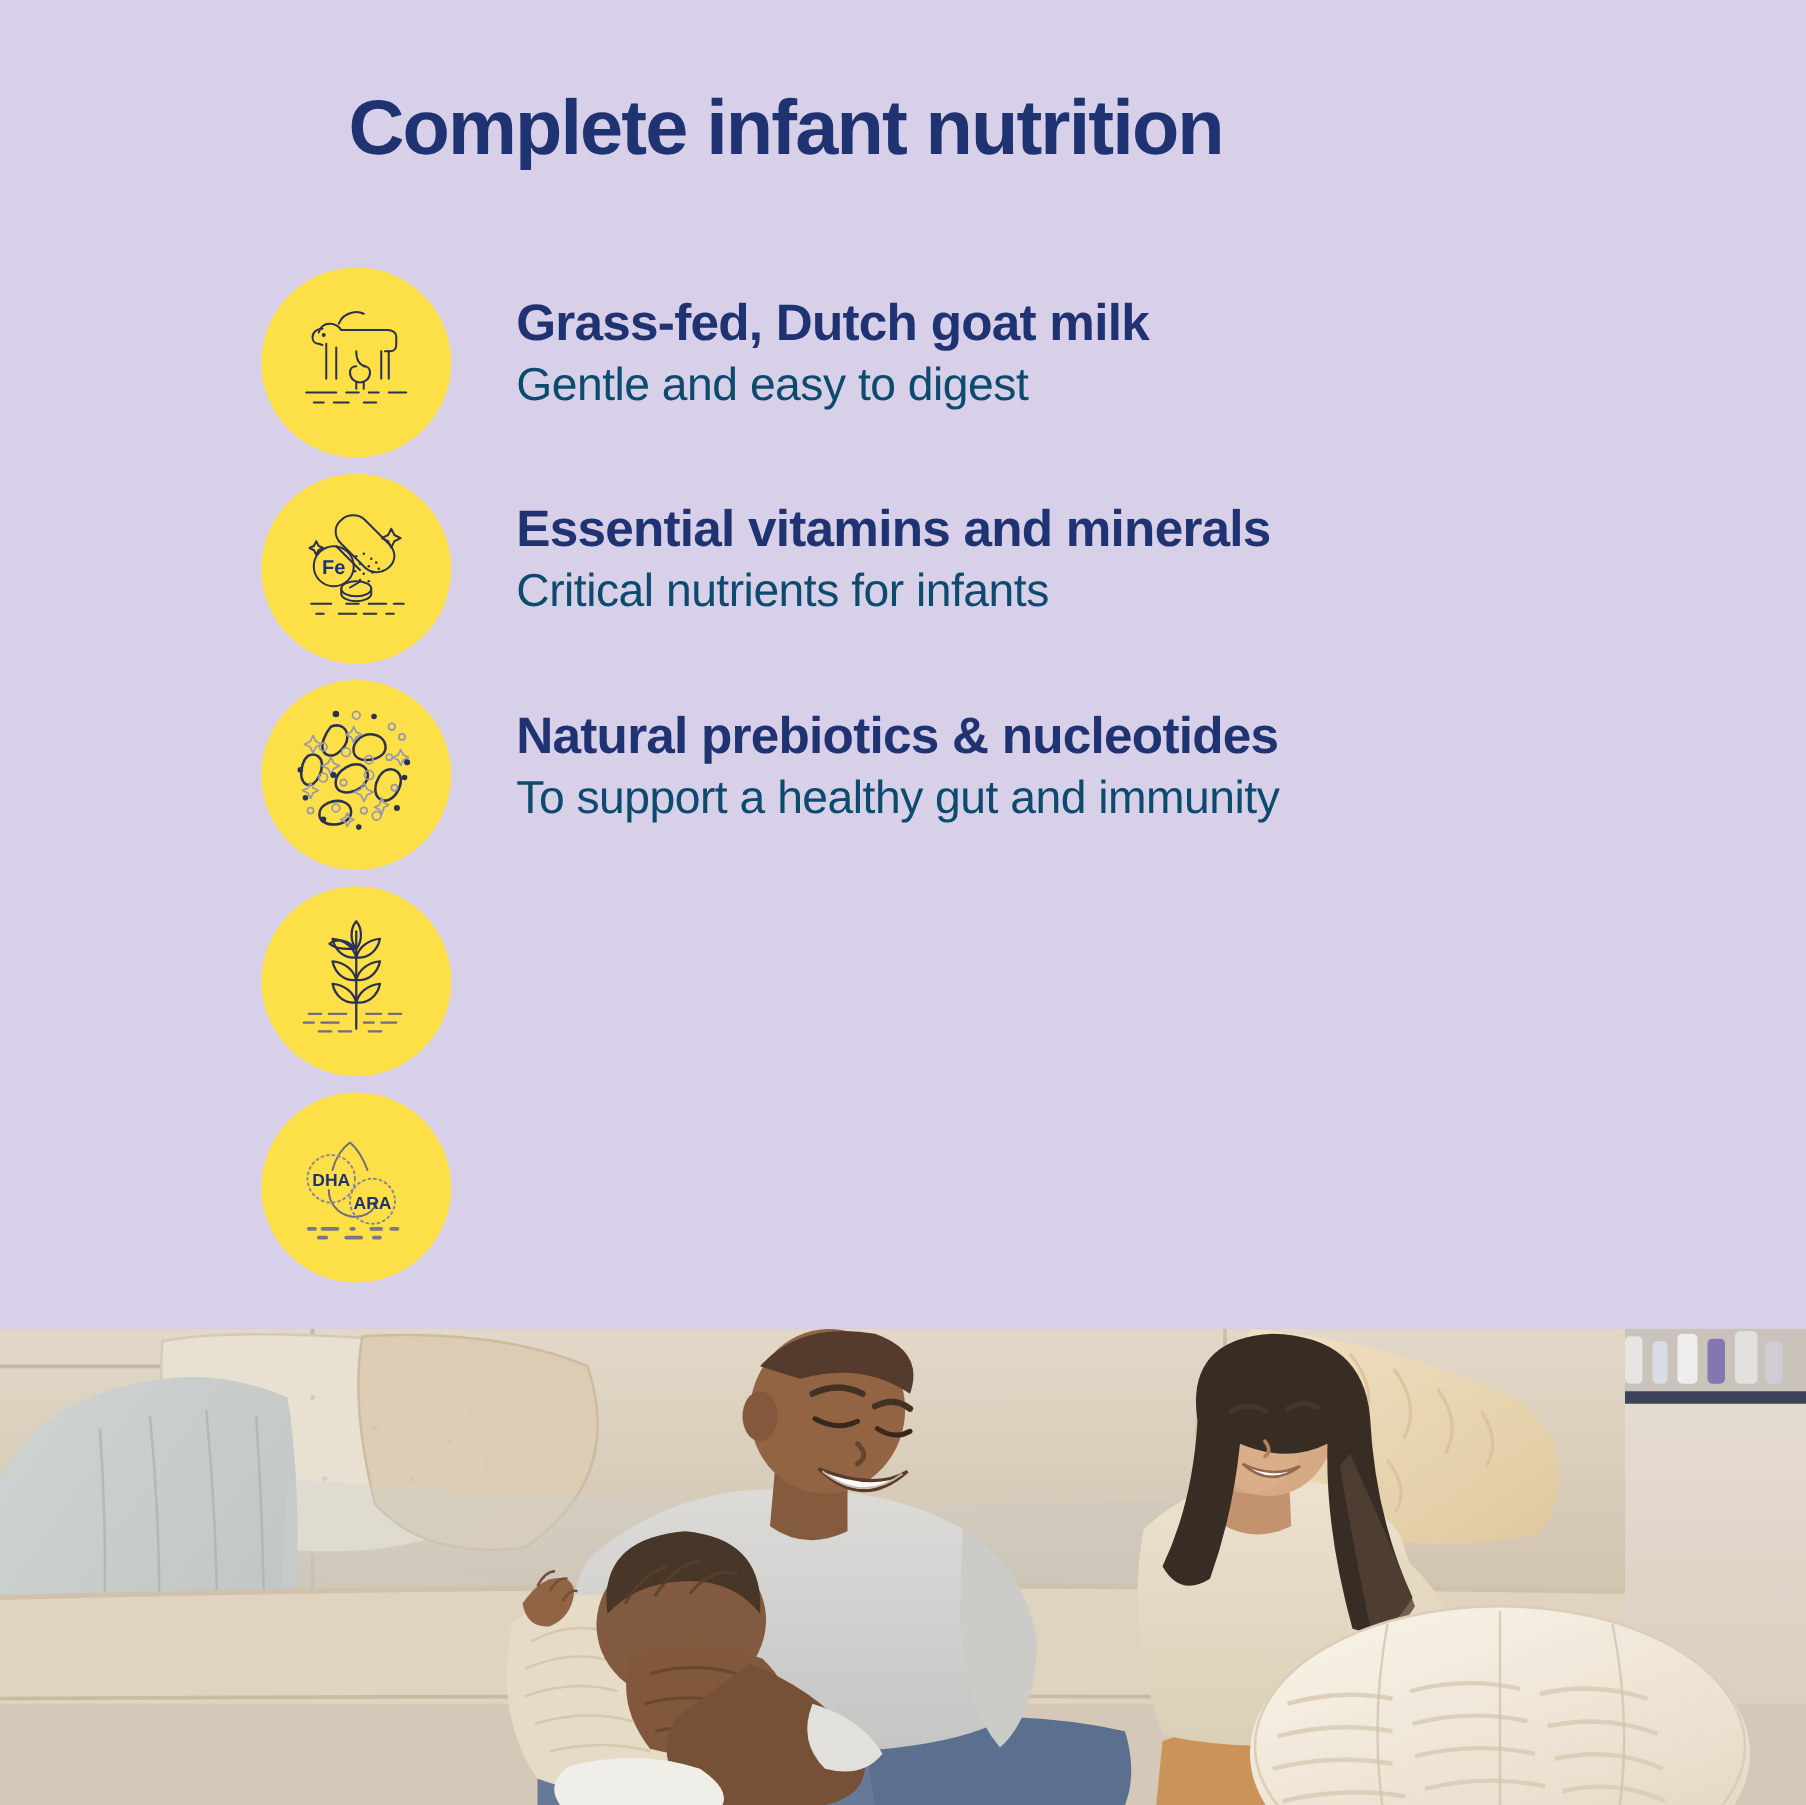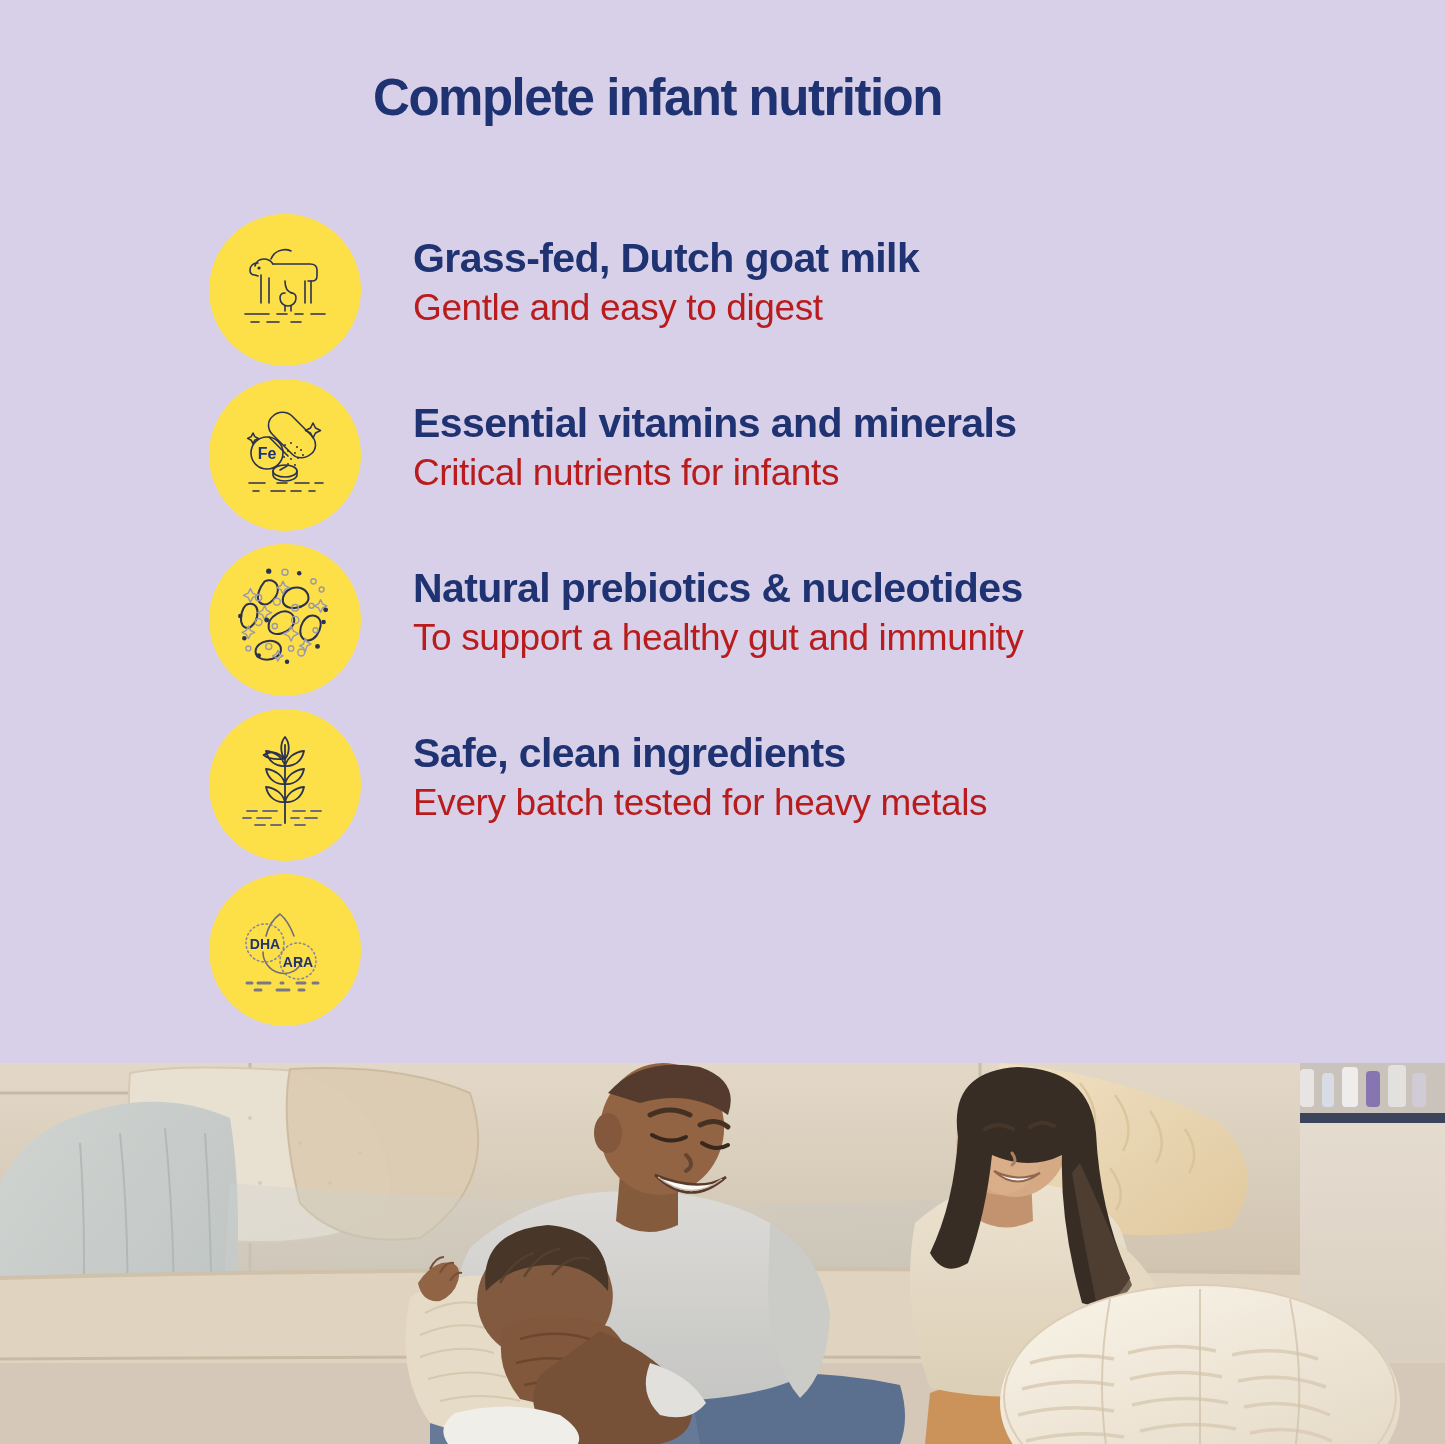--- a/index.html
+++ b/index.html
@@ -10,44 +10,43 @@
     -webkit-font-smoothing:antialiased;
   }
   .page{position:relative;width:1445px;height:1444px;overflow:hidden;background:#D8D0E8;}
 
   
   .top-panel{position:absolute;left:0;top:0;width:1445px;height:1063px;background:#D8D0E8;}
 
   .headline{
     position:absolute;left:0;top:72px;width:1257px;
     text-align:center;
-    font-size:51px;line-height:1;font-weight:700;letter-spacing:-1.5px;
+    font-size:62px;line-height:1;font-weight:700;letter-spacing:-1.5px;
     color:#1F3271;
-    margin-left:29px;
   }
 
   
   .features{position:absolute;left:209px;top:214px;width:1150px;}
   .feature{
     position:relative;height:152px;margin-bottom:13px;
   }
   .badge{
     position:absolute;left:0;top:0;width:152px;height:152px;border-radius:50%;
     background:#fde047;
     display:flex;align-items:center;justify-content:center;
   }
   .badge svg{display:block;}
   .ftext{position:absolute;left:204px;top:20px;width:920px;}
   .ftitle{
     font-size:41px;line-height:1.18;font-weight:700;letter-spacing:-0.6px;
     color:#1F3271;white-space:nowrap;
   }
   .fsub{
     font-size:37px;line-height:1.2;font-weight:400;letter-spacing:-0.4px;
-    color:#b91c1c;white-space:nowrap;margin-top:4px;
+    color:#0c4a6e;white-space:nowrap;margin-top:4px;
   }
 
   
   .photo{position:absolute;left:0;top:1063px;width:1445px;height:381px;overflow:hidden;background:#D9CFC1;}
   .photo svg{display:block;width:1445px;height:381px;}
 </style>
 </head>
 <body>
 
 <div class="page">
@@ -201,24 +200,20 @@
             <path d="M79 44c-10 1-17 7-19 15 9 1 17-5 19-15z"></path>
             <path d="M79 62c-10 1-17 7-19 15 9 1 17-5 19-15z"></path>
 
             <g stroke="#6F6C80">
               <path d="M22 86h10M38 86h14M68 86h12M86 86h10"></path>
               <path d="M18 93h8M32 93h14M66 93h8M80 93h12"></path>
               <path d="M30 100h10M46 100h10M70 100h10"></path>
             </g>
           </svg>
         </div>
-        <div class="ftext">
-          <div class="ftitle">Safe, clean ingredients</div>
-          <div class="fsub">Every batch tested for heavy metals</div>
-        </div>
       </div>
 
       <div class="feature">
         <div class="badge">
           <svg viewBox="0 0 120 120" width="120" height="120" fill="none" stroke="#6F6C80" stroke-width="1.6" stroke-linecap="round" stroke-linejoin="round">
 
             <path d="M41 46c2-8 7-17 14-22 6 5 11 14 14 22" stroke-width="1.6"></path>
             <path d="M38 62c0 10 7 19 17 21 10 2 19-3 22-12"></path>
 
             <circle cx="40" cy="53" r="19" stroke="#8A879C" stroke-width="1.6" stroke-dasharray="1.5 3"></circle>

